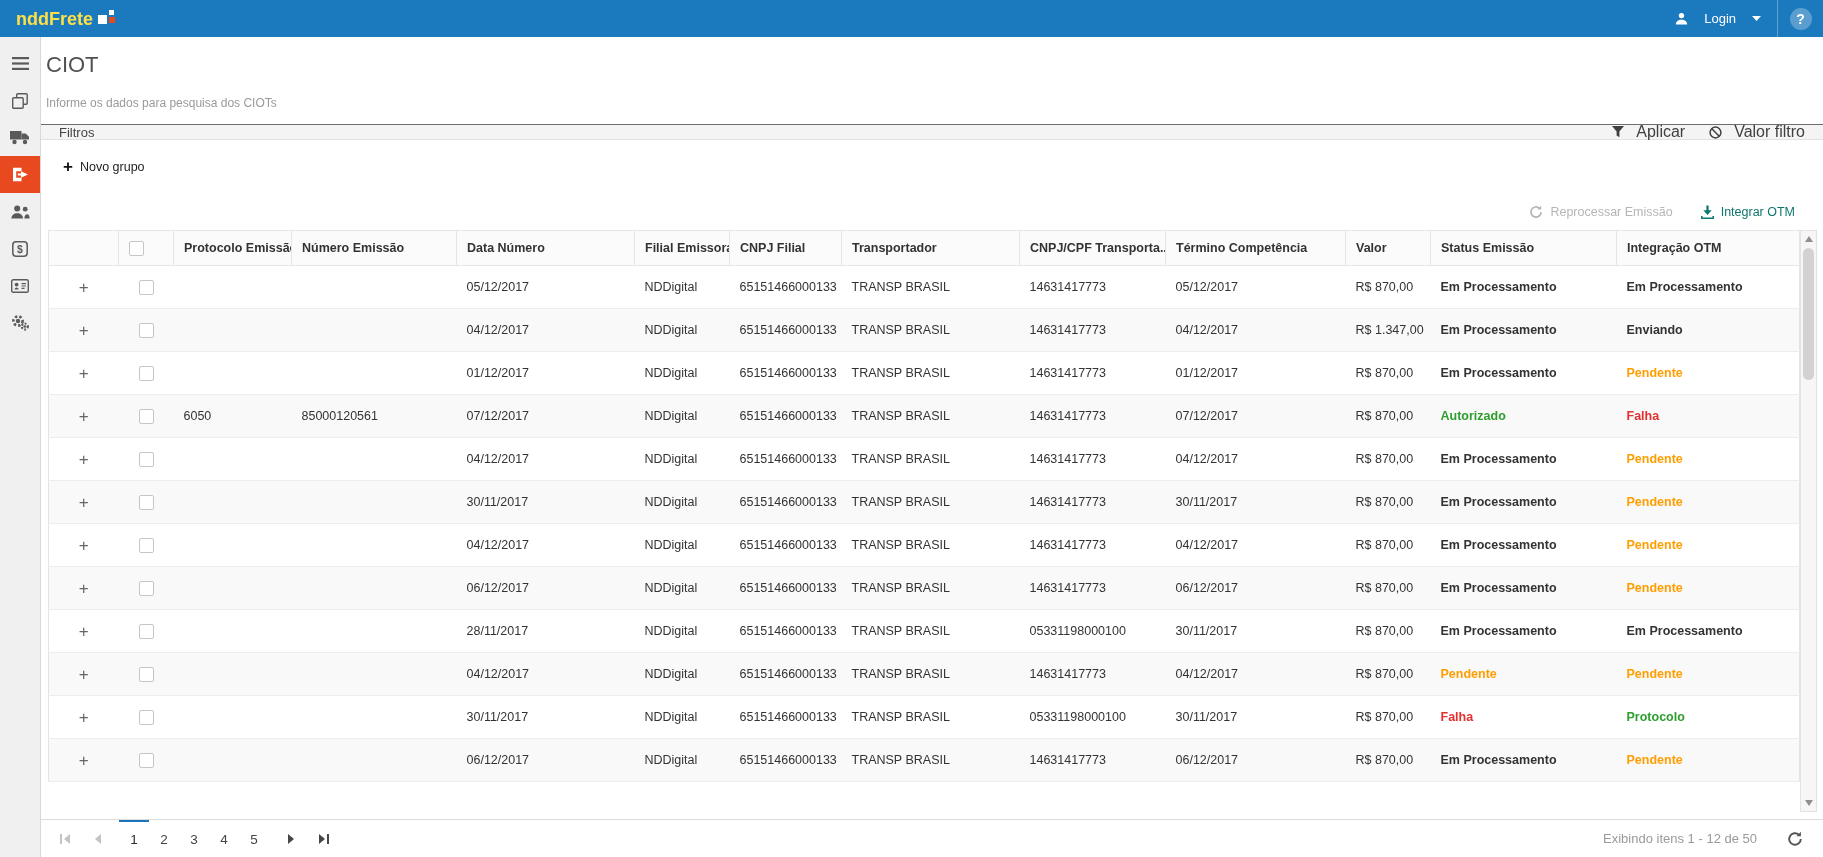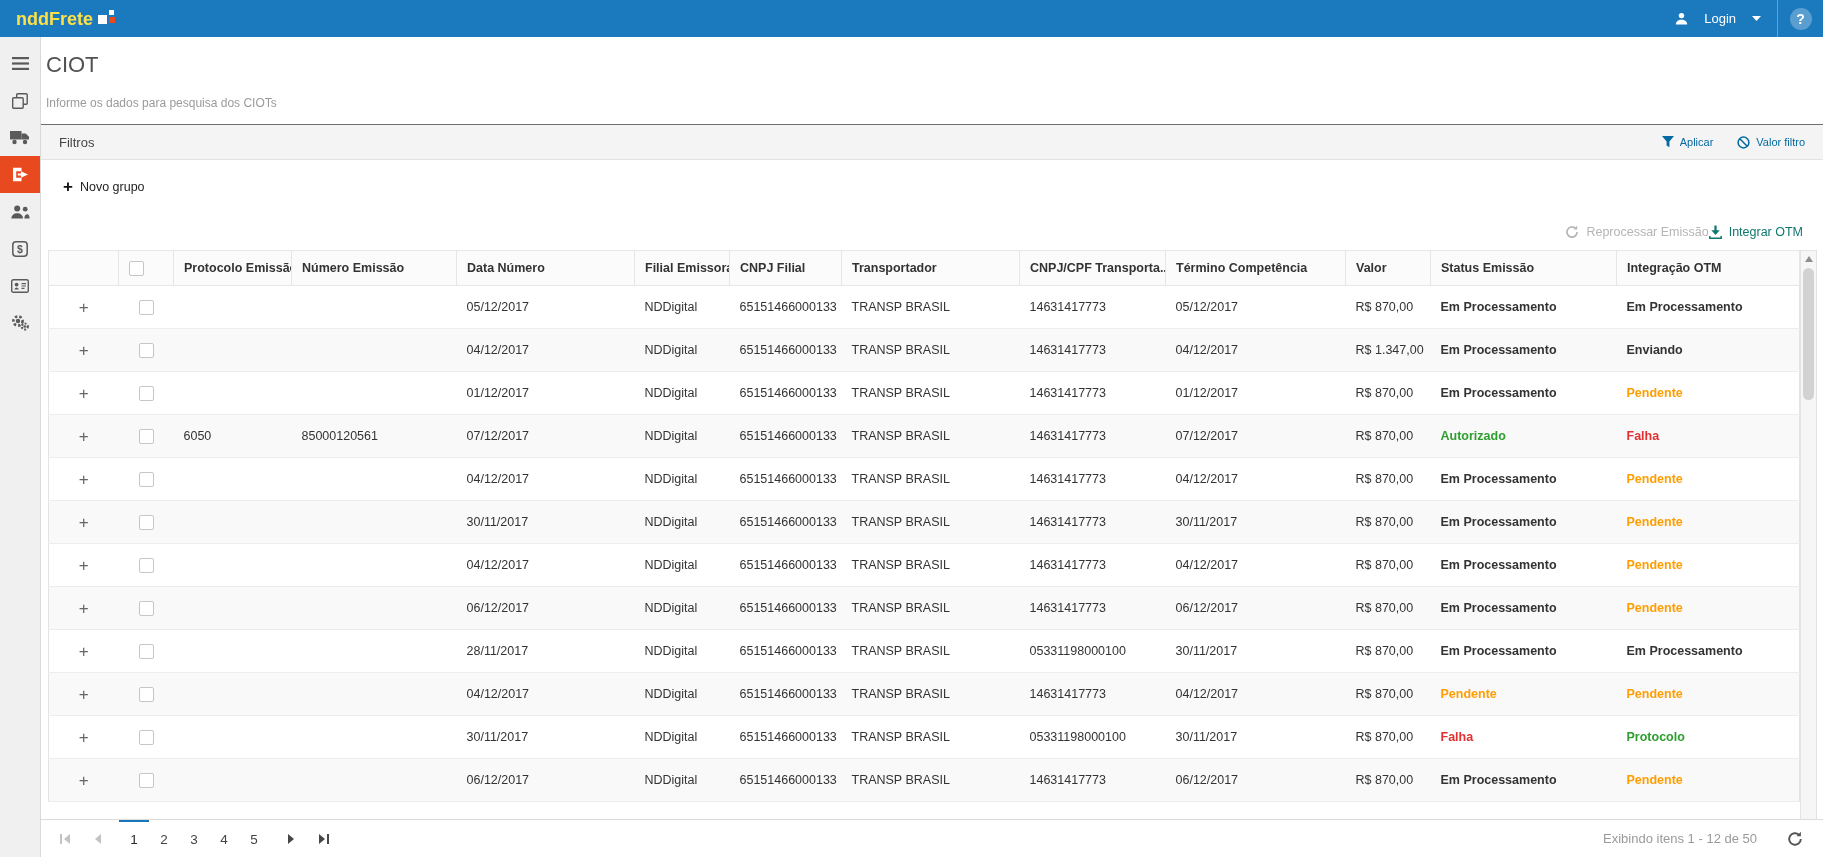--- a/index.html
+++ b/index.html
@@ -36,35 +36,35 @@
   .side-item { width:40px; height:37px; display:flex; align-items:center;
     justify-content:center; color:#5a5a5a; cursor:pointer; }
   .side-item.active { background:var(--active,#e8491f); color:#fff; }
 
   
   .main { position:absolute; top:37px; left:41px; right:0; bottom:0; background:#fff; }
   .page-head { padding:15px 5px 0; }
   .page-title { font-size:22px; font-weight:400; color:#515151; line-height:26px; }
   .page-sub { font-size:12px; color:#9a9a9a; margin-top:18px; }
 
-  .filters-header { margin-top:14px; height:36px; background:#f4f4f4;
+  .filters-header { margin-top:14px; height:16px; background:#f4f4f4;
     border-top:1px solid #6e6e6e; border-bottom:1px solid #e2e2e2;
     display:flex; align-items:center; justify-content:space-between;
     padding:0 18px; font-size:13px; color:#444; }
   .filters-actions { display:flex; gap:24px; }
-  .f-btn { display:flex; align-items:center; gap:6px; font-size:11px;
-    color:#0369a1; cursor:pointer; }
+  .f-btn { display:flex; align-items:center; gap:12px; font-size:16px;
+    color:#404040; cursor:pointer; }
 
   .filters-body { height:54px; display:flex; align-items:center; padding:0 22px; }
   .new-group { display:flex; align-items:center; gap:7px; font-size:12.5px;
     color:#1d1d1d; cursor:pointer; }
   .new-group .plus { font-size:17px; font-weight:bold; color:#111; line-height:14px; }
 
   .grid-toolbar { height:36px; display:flex; justify-content:flex-end;
-    align-items:center; padding-right:20px; }
+    align-items:center; gap:28px; padding-right:28px; }
   .t-btn { display:flex; align-items:center; gap:7px; font-size:12.5px;
     color:#0f766e; cursor:pointer; }
   .t-btn.disabled { color:#b5b5b5; }
 
   
   .grid-area { position:relative; margin:0 6px 0 7px; height:582px; }
   .grid-table { width:calc(100% - 17px); border-collapse:collapse;
     table-layout:fixed; border:1px solid #e4e4e4; }
   .grid-table th { height:35px; background:#fbfbfb; border:1px solid #e6e6e6;
     font-size:12.5px; text-align:left; padding:0 10px; color:#333;

